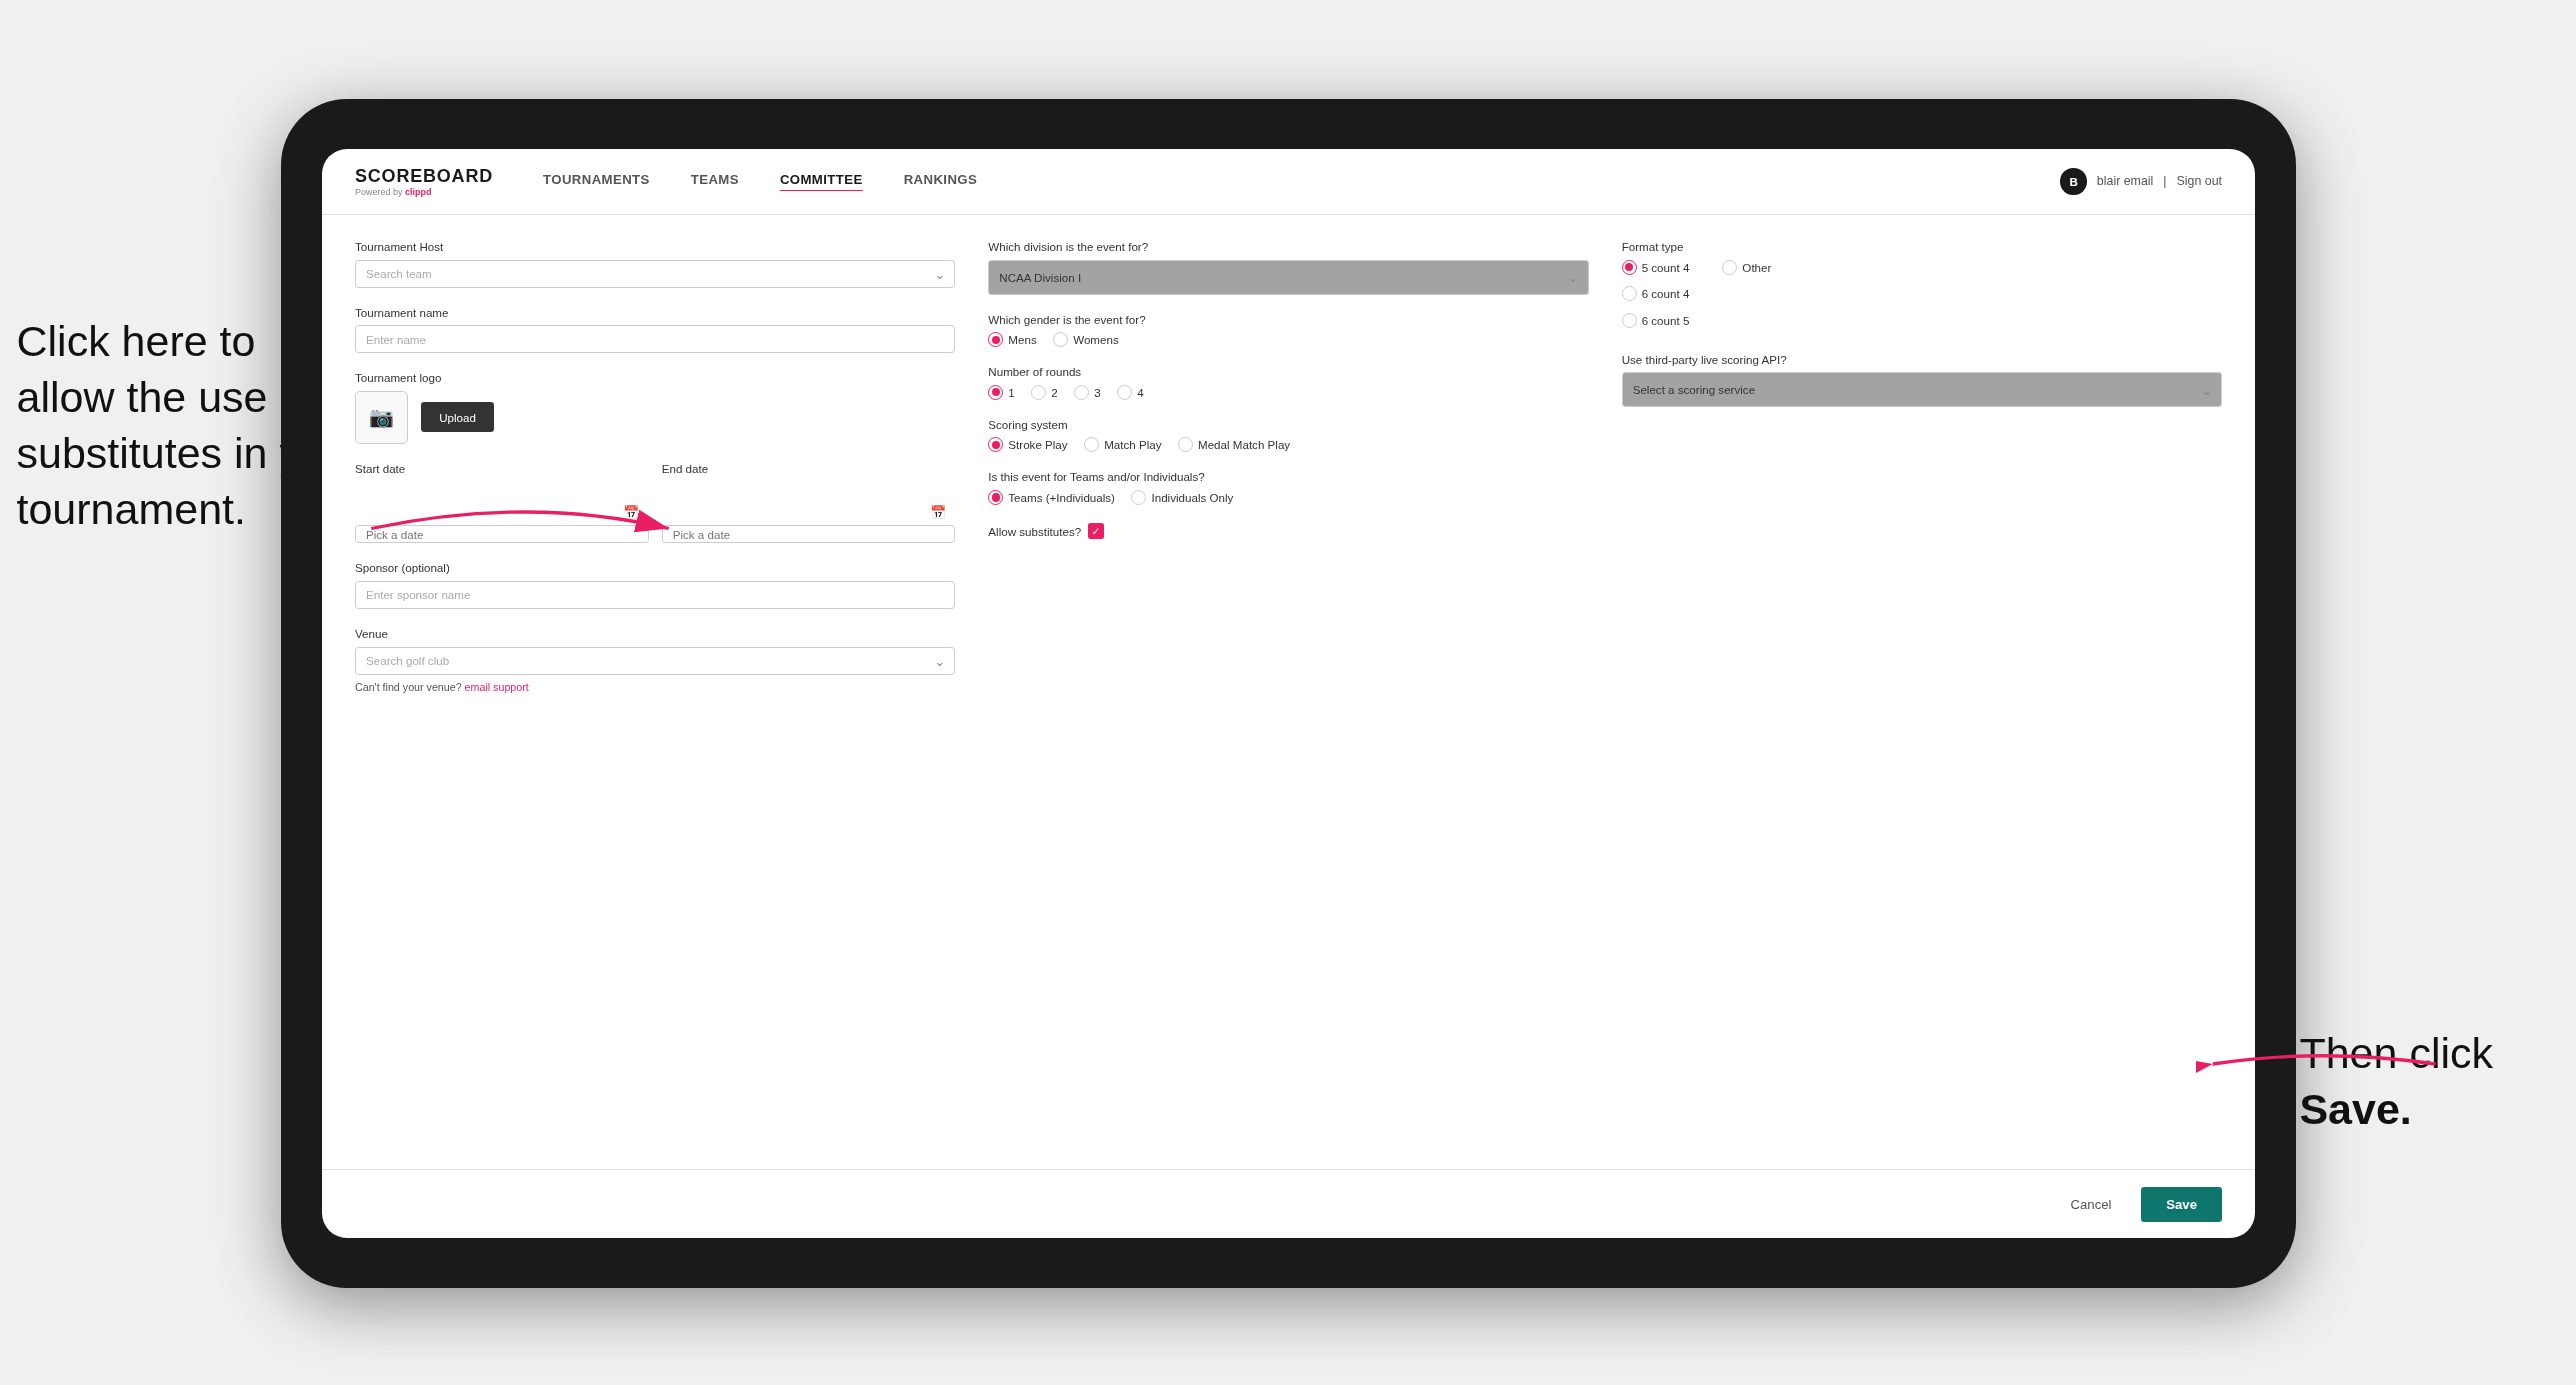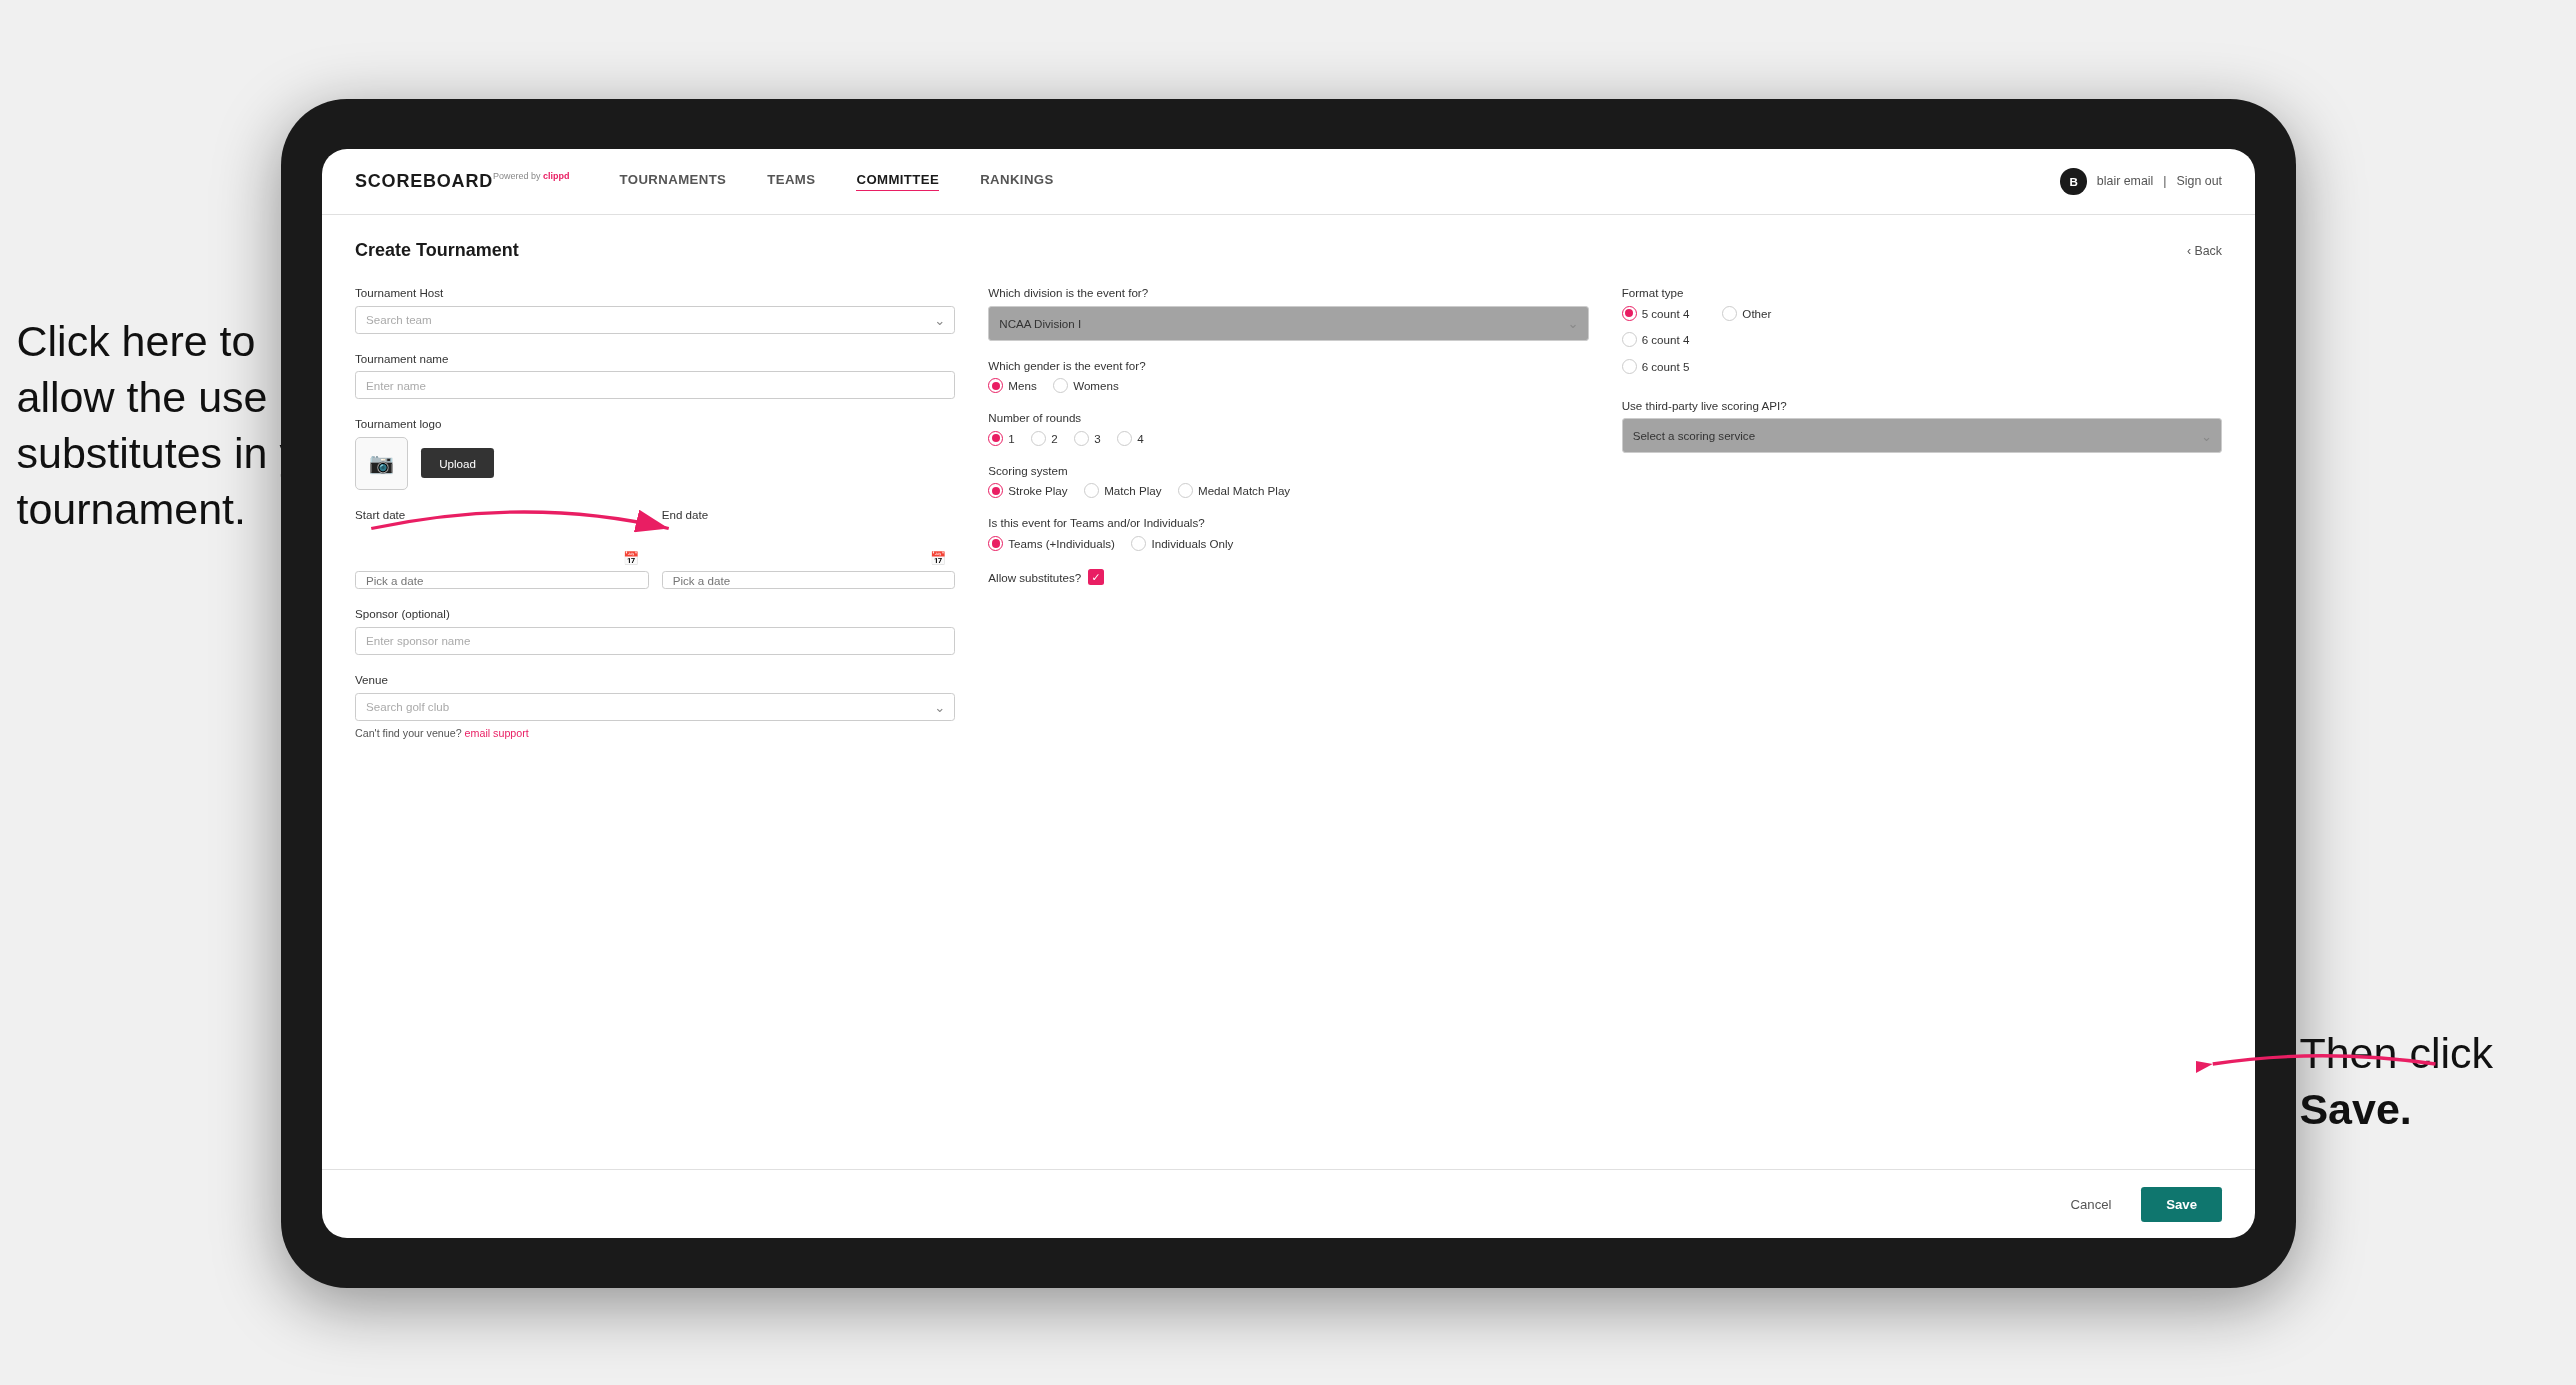--- a/index.html
+++ b/index.html
@@ -62,21 +62,21 @@
     .nav {
       display: flex;
       align-items: center;
       padding: 0 33px;
       height: 66px;
       border-bottom: 0.8px solid #e0e0e0;
       flex-shrink: 0;
     }
     .logo {
       display: flex;
-      flex-direction: row;
+      flex-direction: column;
       margin-right: 50px;
     }
     .logo-scoreboard {
       font-size: 18px;
       font-weight: 900;
       color: #1a1a1a;
       letter-spacing: 0.8px;
       text-transform: uppercase;
     }
     .logo-powered {
@@ -410,24 +410,20 @@
       <div class="nav-user">
         <div class="nav-avatar">B</div>
         <span>blair email</span>
         <span>|</span>
         <span style="cursor:pointer;">Sign out</span>
       </div>
     </nav>
 
     <div class="page-content">
 
-      <div class="page-header">
-        <span class="page-title">Create Tournament</span>
-        <span class="back-link">Back</span>
-      </div>
 
       <div class="form-columns">
 
         <div>
 
           <div class="form-group">
             <label class="form-label">Tournament Host</label>
             <div class="form-select-wrapper">
               <input class="form-input" type="text" placeholder="Search team" style="">
             </div>

